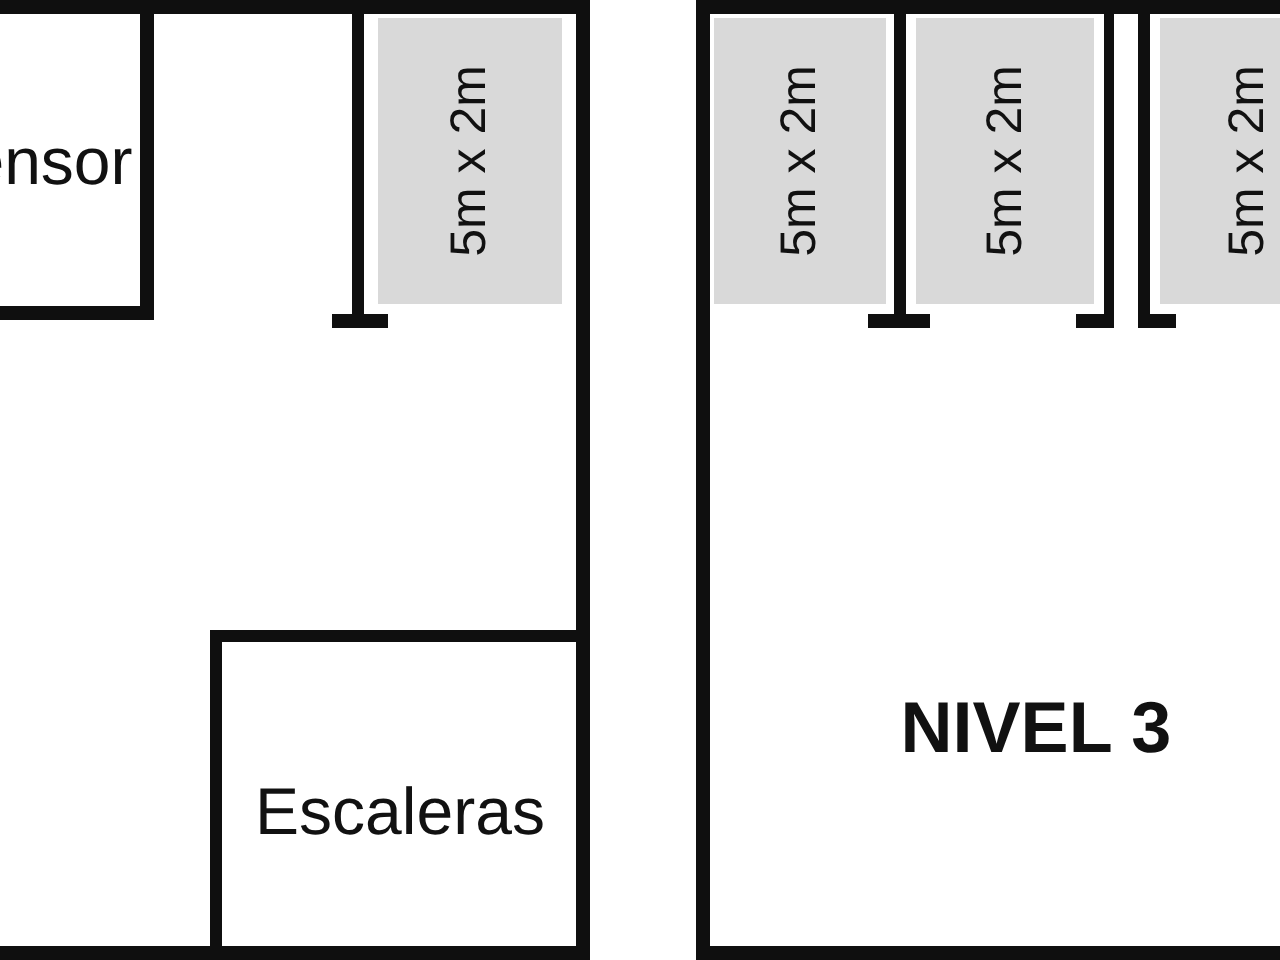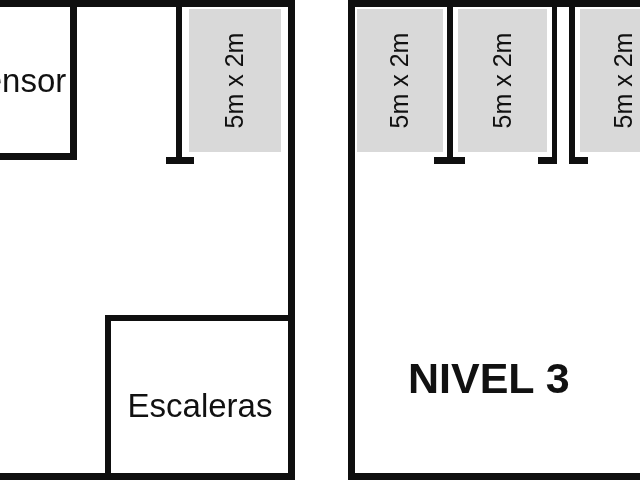--- a/index.html
+++ b/index.html
@@ -38,22 +38,23 @@
   }
   .parking-label{
     font-size:25px;
     line-height:1;
     white-space:nowrap;
     transform:rotate(-90deg);
     color:var(--text);
   }
   .level-label{
     position:absolute;
-    left:408px;top:356px;width:220px;
-    font-size:43px;line-height:44px;
+    left:408px;top:342px;width:220px;
+    text-align:center;
+    font-size:36px;line-height:44px;
     font-weight:bold;
     white-space:nowrap;
     color:var(--text);
   }
   
   .lw-elevator{left:-92px;top:0;width:169px;height:160px;border:7px solid var(--wall);padding-left:10px;}
   .lw-stairs{left:105px;top:315px;width:190px;height:180px;border:6px solid var(--wall);}
   .lw-top-wall{left:-12px;top:0;width:307px;height:7px;}
   .lw-right-wall{left:288px;top:0;width:7px;height:480px;}
   .lw-bottom-wall{left:-12px;top:473px;width:307px;height:7px;}

